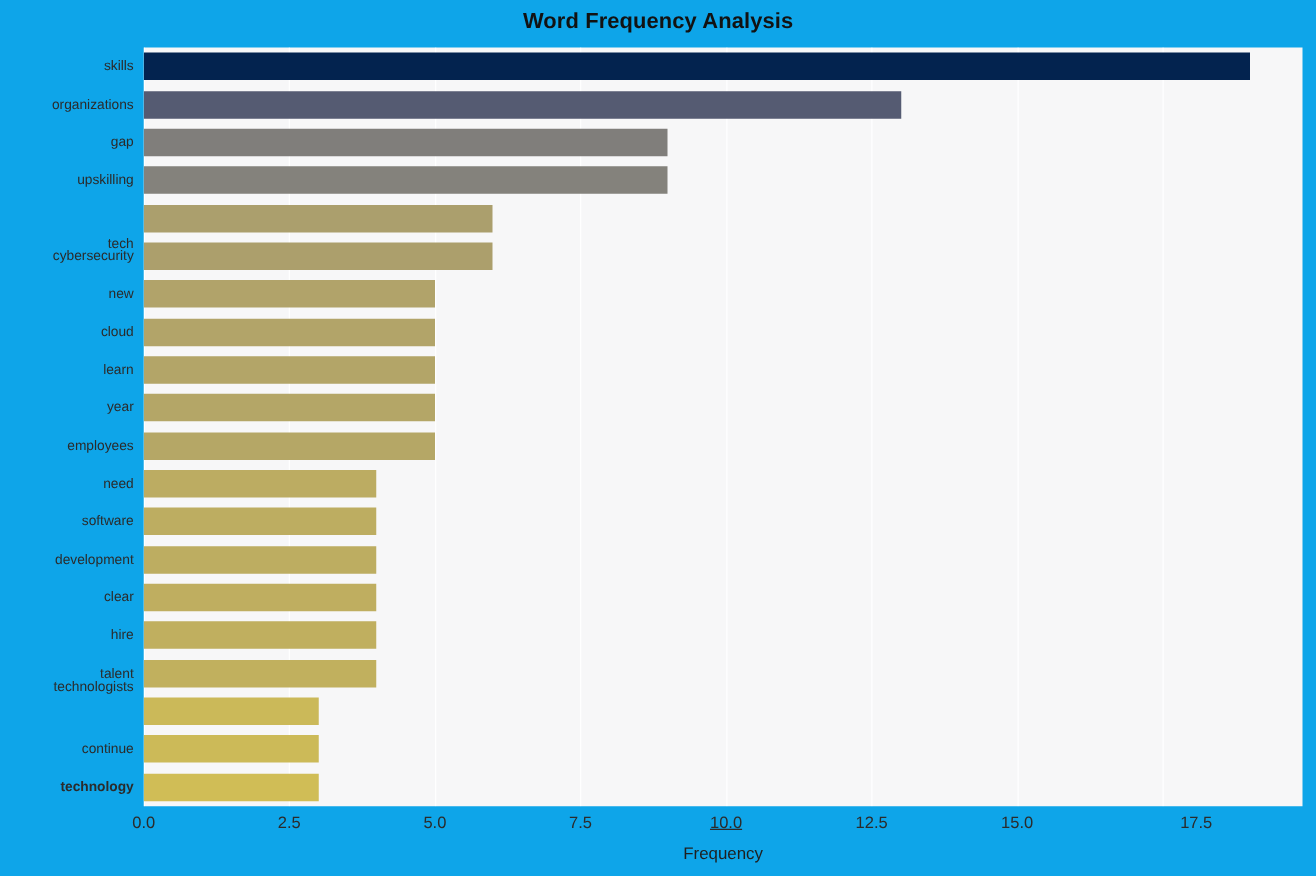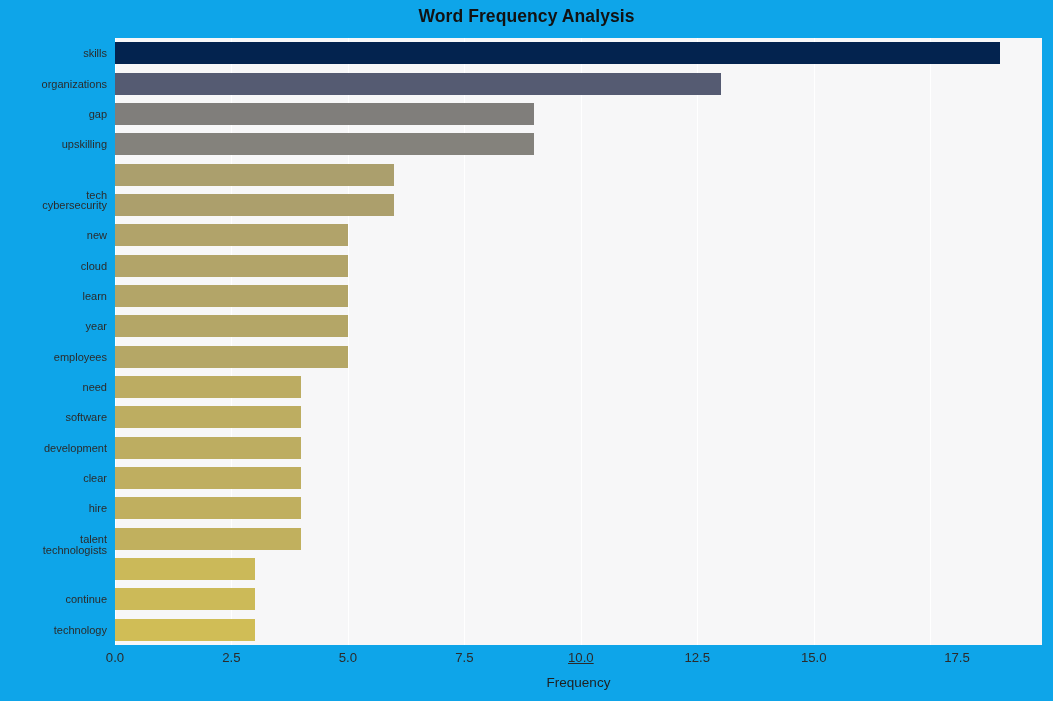--- a/index.html
+++ b/index.html
@@ -192,21 +192,21 @@
       <div class="ylabel" style="top: 281.325px;">year</div>
       <div class="ylabel" style="top: 311.675px;">employees</div>
       <div class="ylabel" style="top: 342.025px; text-align: right;">need</div>
       <div class="ylabel" style="top: 372.375px;">software</div>
       <div class="ylabel" style="top: 402.725px;">development</div>
       <div class="ylabel" style="top: 433.075px;">clear</div>
       <div class="ylabel" style="top: 463.425px;">hire</div>
       <div class="ylabel" style="top: 493.775px;">talent</div>
       <div class="ylabel" style="top: 505px;">technologists</div>
       <div class="ylabel" style="top: 554.475px;">continue</div>
-      <div class="ylabel" style="top: 584.825px;">technology</div>
+      <div class="ylabel" style="top: 584.825px; font-weight: bold;">technology</div>
     </div>
 
   <div id="x-axis-labels">
       <div class="xtick" style="left: 0px; text-align: center;">0.0</div>
       <div class="xtick" style="left: 116.457px;">2.5</div>
       <div class="xtick" style="left: 232.915px;">5.0</div>
       <div class="xtick" style="left: 349.372px;">7.5</div>
       <div class="xtick" style="left: 465.829px; text-decoration: underline;">10.0</div>
       <div class="xtick" style="left: 582.286px;">12.5</div>
       <div class="xtick" style="left: 698.744px;">15.0</div>

